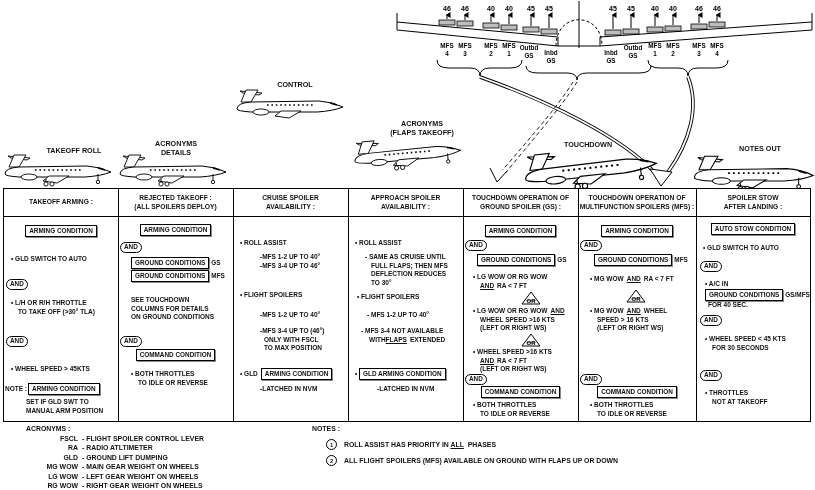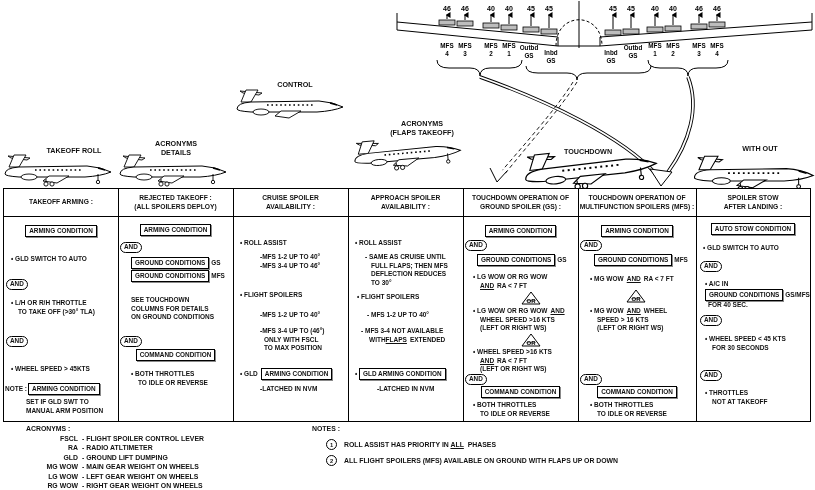--- a/index.html
+++ b/index.html
@@ -190,22 +190,22 @@
 <span class="phase" style="left:28px;top:147px;width:92px;">TAKEOFF ROLL</span>
 <div class="phase" style="left:130px;top:140px;width:92px;">
   <div>ACRONYMS</div>
   <div>DETAILS</div>
 </div>
 <span class="phase" style="left:255px;top:81px;width:80px;">CONTROL</span>
 <div class="phase" style="left:368px;top:120px;width:108px;">
   <div>ACRONYMS</div>
   <div>(FLAPS TAKEOFF)</div>
 </div>
-<span class="phase" style="left:545px;top:148px;width:86px;">TOUCHDOWN</span>
-<span class="phase" style="left:722px;top:145px;width:76px;">WITH OUT</span>
+<span class="phase" style="left:545px;top:141px;width:86px;">TOUCHDOWN</span>
+<span class="phase" style="left:722px;top:145px;width:76px;">NOTES OUT</span>
 
 <div id="tbl">
   <div class="vline" style="left:114px"></div>
   <div class="vline" style="left:229px"></div>
   <div class="vline" style="left:344px"></div>
   <div class="vline" style="left:459px"></div>
   <div class="vline" style="left:574px"></div>
   <div class="vline" style="left:692px"></div>
 
   <div class="col" style="left:0;width:114px;">

